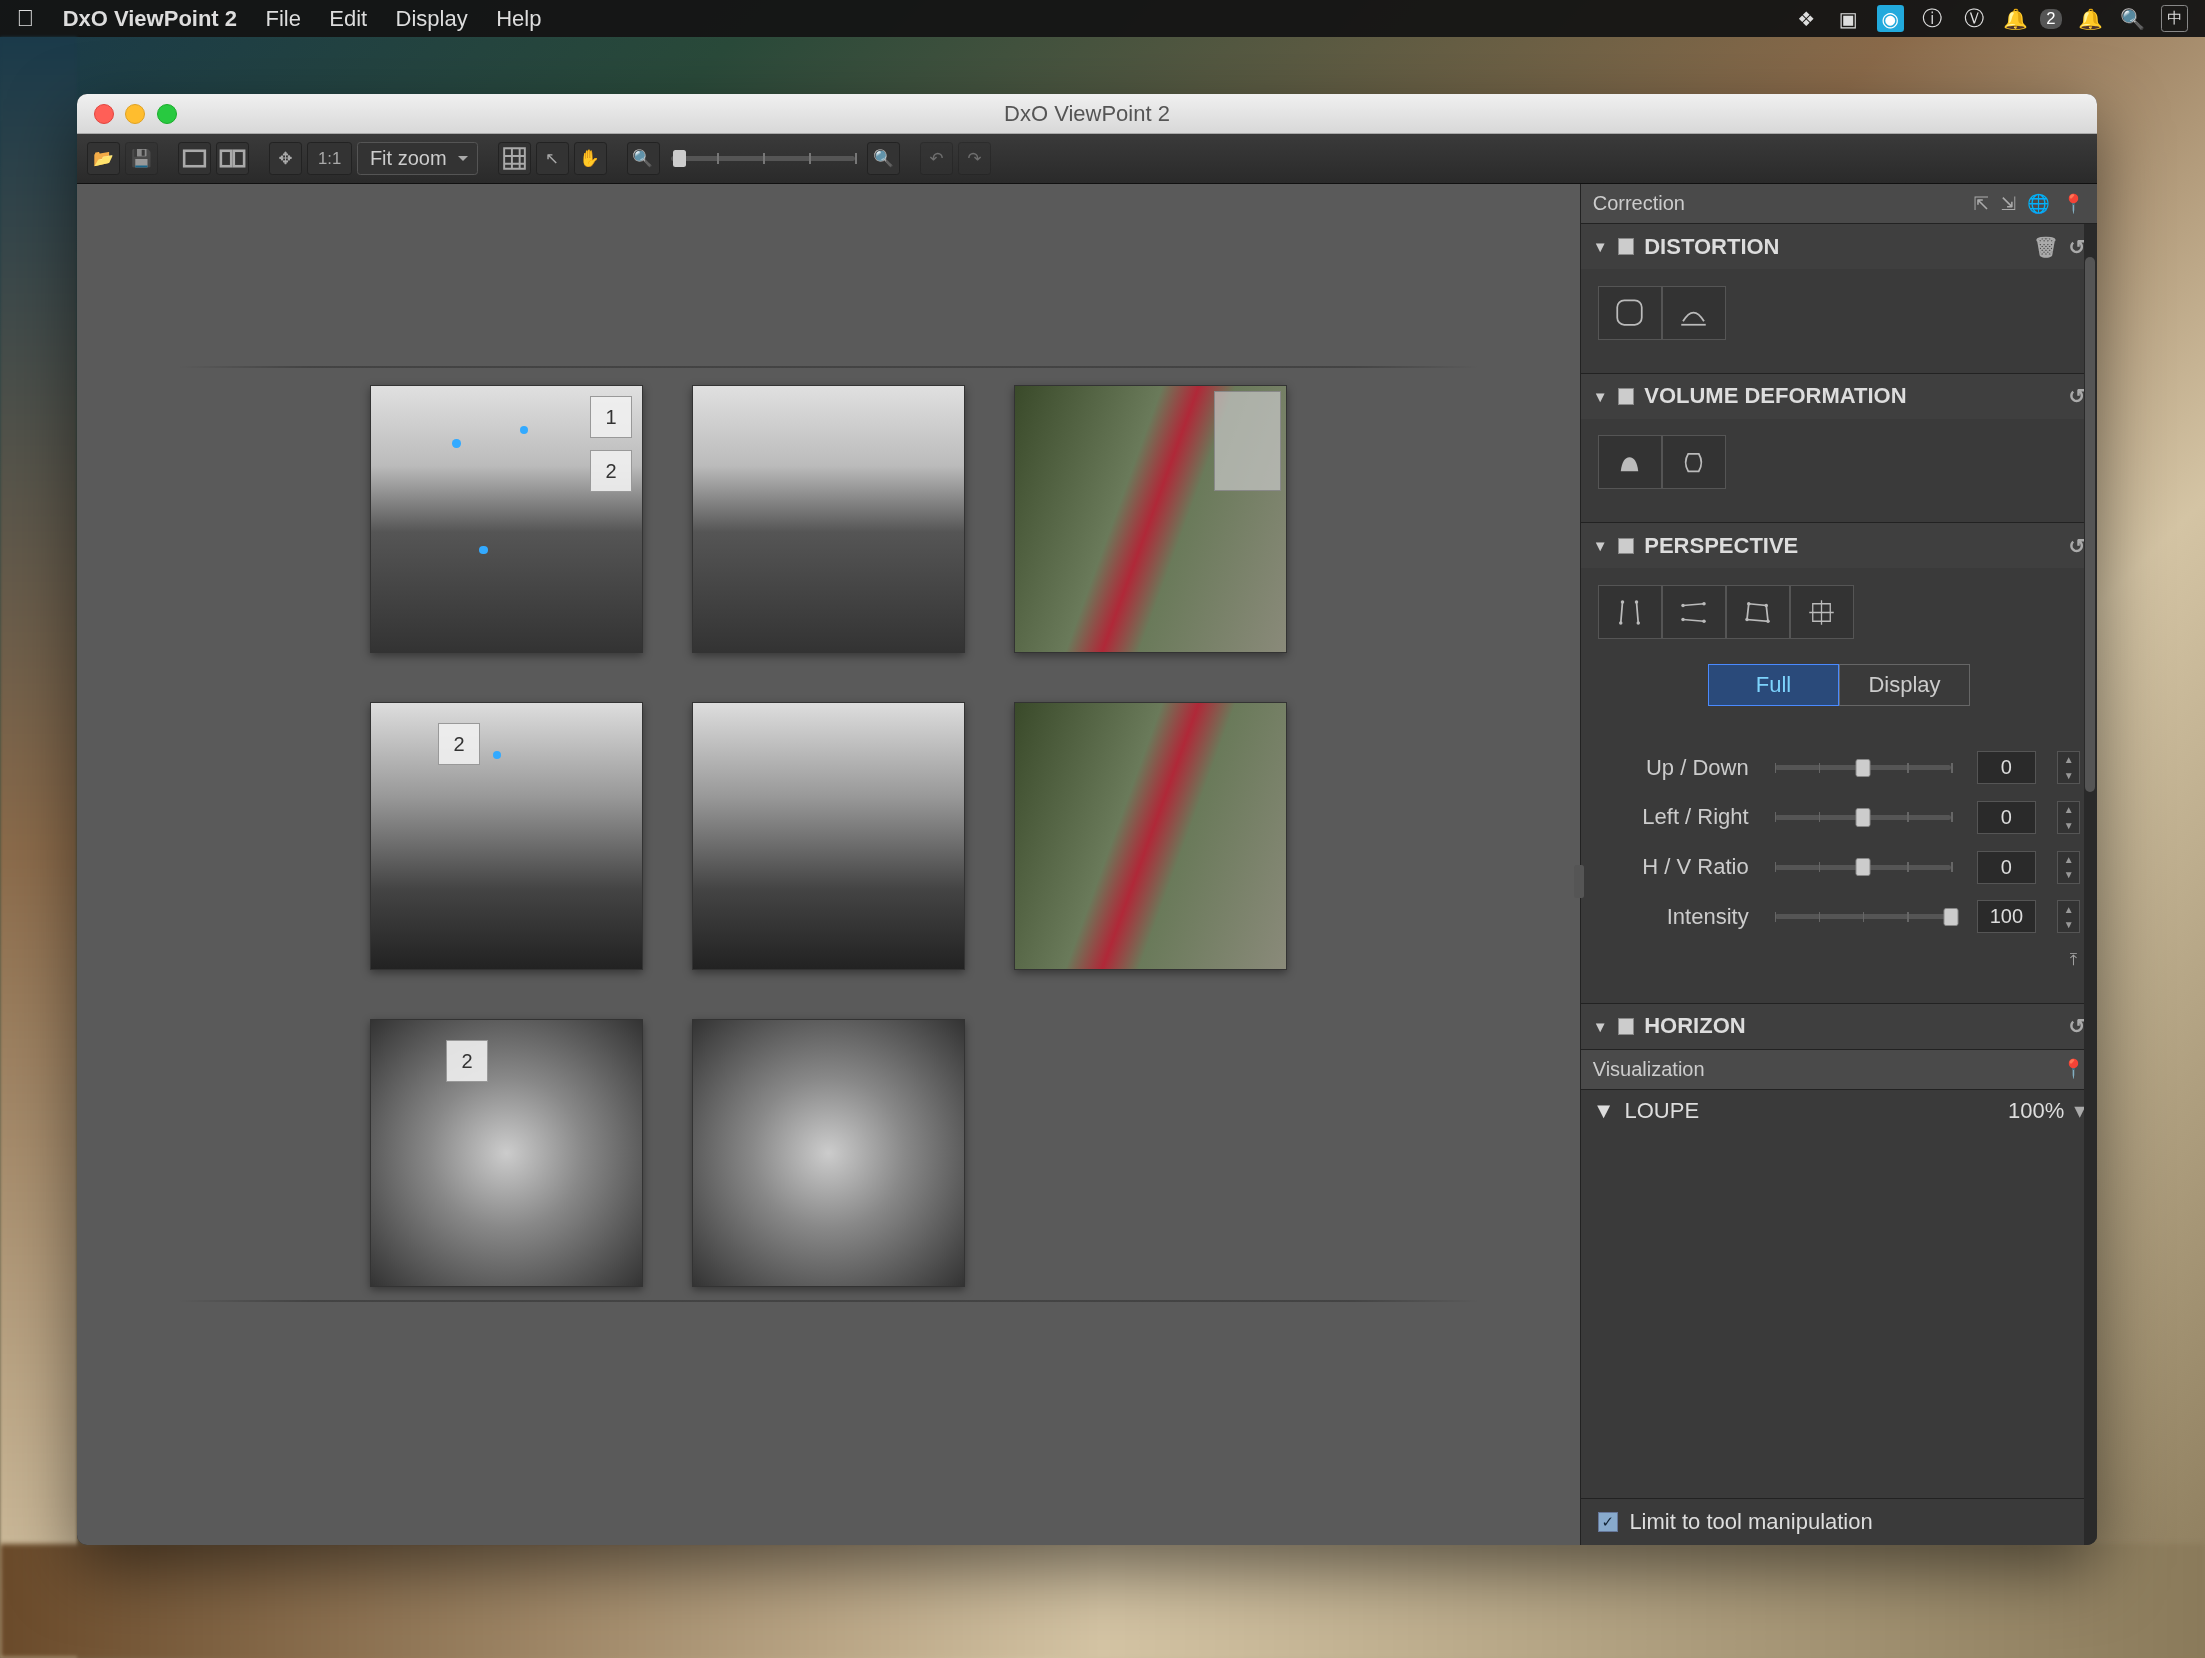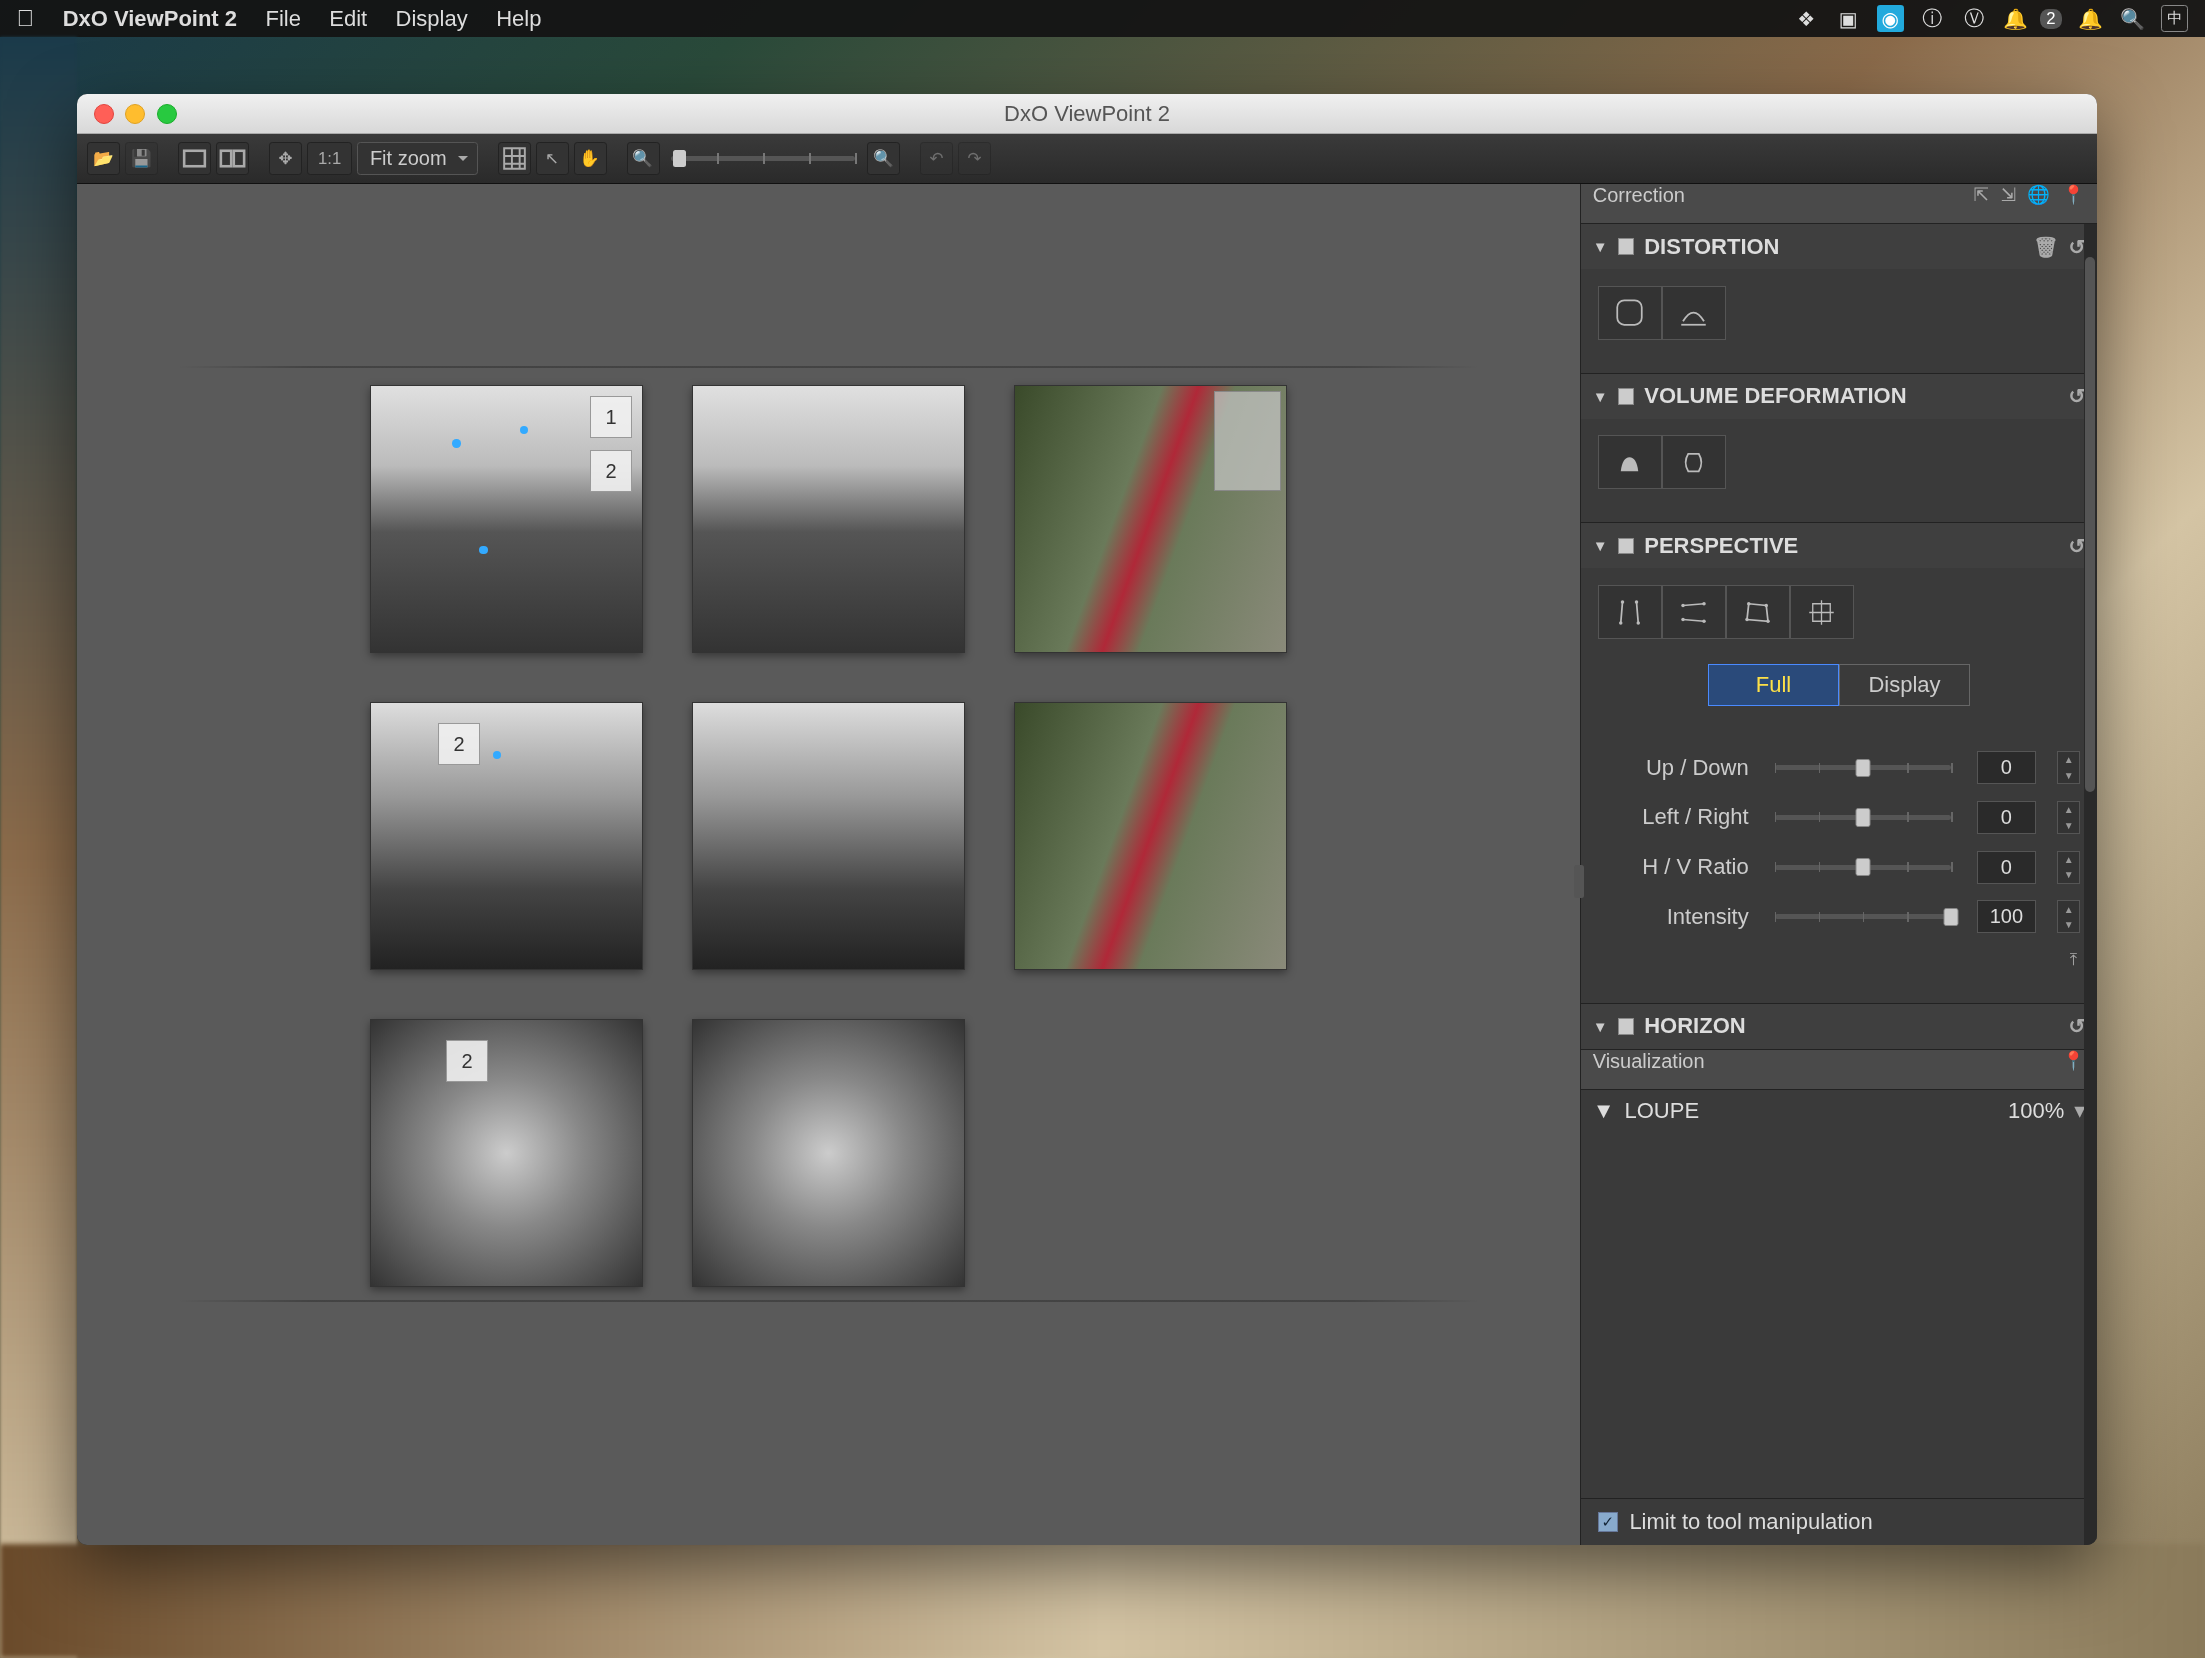--- a/index.html
+++ b/index.html
@@ -50,36 +50,36 @@
 .thumb.col { background: linear-gradient(110deg, #3a4a2a 0%, #6a7a5a 40%, #b02838 50%, #6a7a5a 60%, #8a8a7a 100%); }
 .thumb.int { background: radial-gradient(ellipse at center, #ccc 0%, #888 40%, #333 100%); }
 .thumb .overlay-badge { position: absolute; top: 10px; right: 10px; background: rgba(240,240,240,0.9); border: 0.8px solid #999; width: 42px; height: 42px; display: flex; align-items: center; justify-content: center; font-size: 20px; color: #333; }
 .thumb .overlay-badge.b2 { top: 64px; }
 .thumb .mini { position: absolute; right: 5px; top: 5px; width: 67px; height: 100px; background: rgba(200,200,200,0.7); border: 0.8px solid #888; }
 .thumb .marker { position: absolute; width: 8.4px; height: 8.4px; background: #3af; border-radius: 50%; }
 .open-cell { border: 1.7px dashed #999; background: transparent; display: flex; align-items: center; justify-content: center; color: #ddd; font-size: 23.4px; }
 
 
 .right { width: 517px; background: #3a3a3a; border-left: 0.8px solid #222; display: flex; flex-direction: column; position: relative; }
-.panel-header { height: 40px; background: #4a4a4a; color: #ccc; display: flex; padding: 0 11.7px; font-size: 20px; border-bottom: 0.8px solid #222; justify-content: space-between; }
+.panel-header { height: 40px; background: #4a4a4a; color: #ccc; display: flex; align-items: center; padding: 0 11.7px; font-size: 20px; border-bottom: 0.8px solid #222; justify-content: space-between; }
 .panel-header .hicons { display: flex; gap: 11.7px; }
 .panel-header .hicons span { color: #aaa; font-size: 18.4px; }
 .section { border-bottom: 0.8px solid #222; }
 .section-head { height: 45px; background: #3f3f3f; display: flex; align-items: center; padding: 0 11.7px; color: #ddd; font-size: 22px; font-weight: 600; gap: 10px; }
 .section-head .disclosure { color: #ccc; font-size: 15px; }
 .section-head .chk { width: 16.7px; height: 16.7px; border: 0.8px solid #888; background: #ccc; }
 .section-head .spacer { flex: 1; }
 .section-head .sicon { color: #aaa; font-size: 20px; }
 .section-body { padding: 16.7px 16.7px 33px 16.7px; display: flex; flex-direction: column; gap: 16.7px; }
 .tool-row { display: flex; gap: 0; }
 .tool-btn { width: 64px; height: 54px; background: #333; border: 0.8px solid #555; display: flex; align-items: center; justify-content: center; color: #bbb; }
 .tool-btn svg { width: 35px; height: 35px; }
 .seg { display: flex; margin: 8.4px auto 0 auto; }
 .seg .segbtn { width: 131px; height: 42px; border: 0.8px solid #666; background: #3a3a3a; color: #ccc; font-size: 22px; display: flex; align-items: center; justify-content: center; }
-.seg .segbtn.active { background: #2a4a7a; border-color: #4a8aff; color: #fde047; }
+.seg .segbtn.active { background: #2a4a7a; border-color: #4a8aff; color: #7dd3fc; }
 .slider-row { display: flex; align-items: center; gap: 21px; }
 .slider-row .label { width: 151px; text-align: right; color: #ccc; font-size: 22px; }
 .slider-row .track { flex: 1; height: 5px; background: #555; border-radius: 2.5px; position: relative; margin: 0 5px; }
 .slider-row .track .tk { position: absolute; top: -2.5px; width: 1.7px; height: 10px; background: #666; }
 .slider-row .track .hndl { position: absolute; top: -6.7px; width: 15px; height: 18.4px; background: #ccc; border: 0.8px solid #888; border-radius: 2.5px; transform: translateX(-50%); }
 .slider-row .valbox { width: 59px; height: 33px; background: #2a2a2a; border: 0.8px solid #555; color: #ddd; font-size: 20px; display: flex; align-items: center; justify-content: center; }
 .slider-row .stepper { width: 23.4px; height: 33px; background: #333; border: 0.8px solid #555; display: flex; flex-direction: column; }
 .stepper .up, .stepper .down { flex: 1; display: flex; align-items: center; justify-content: center; color: #999; font-size: 10px; }
 .collapse-icon { align-self: flex-end; color: #aaa; font-size: 16.7px; margin-right: 3.3px; }
 

